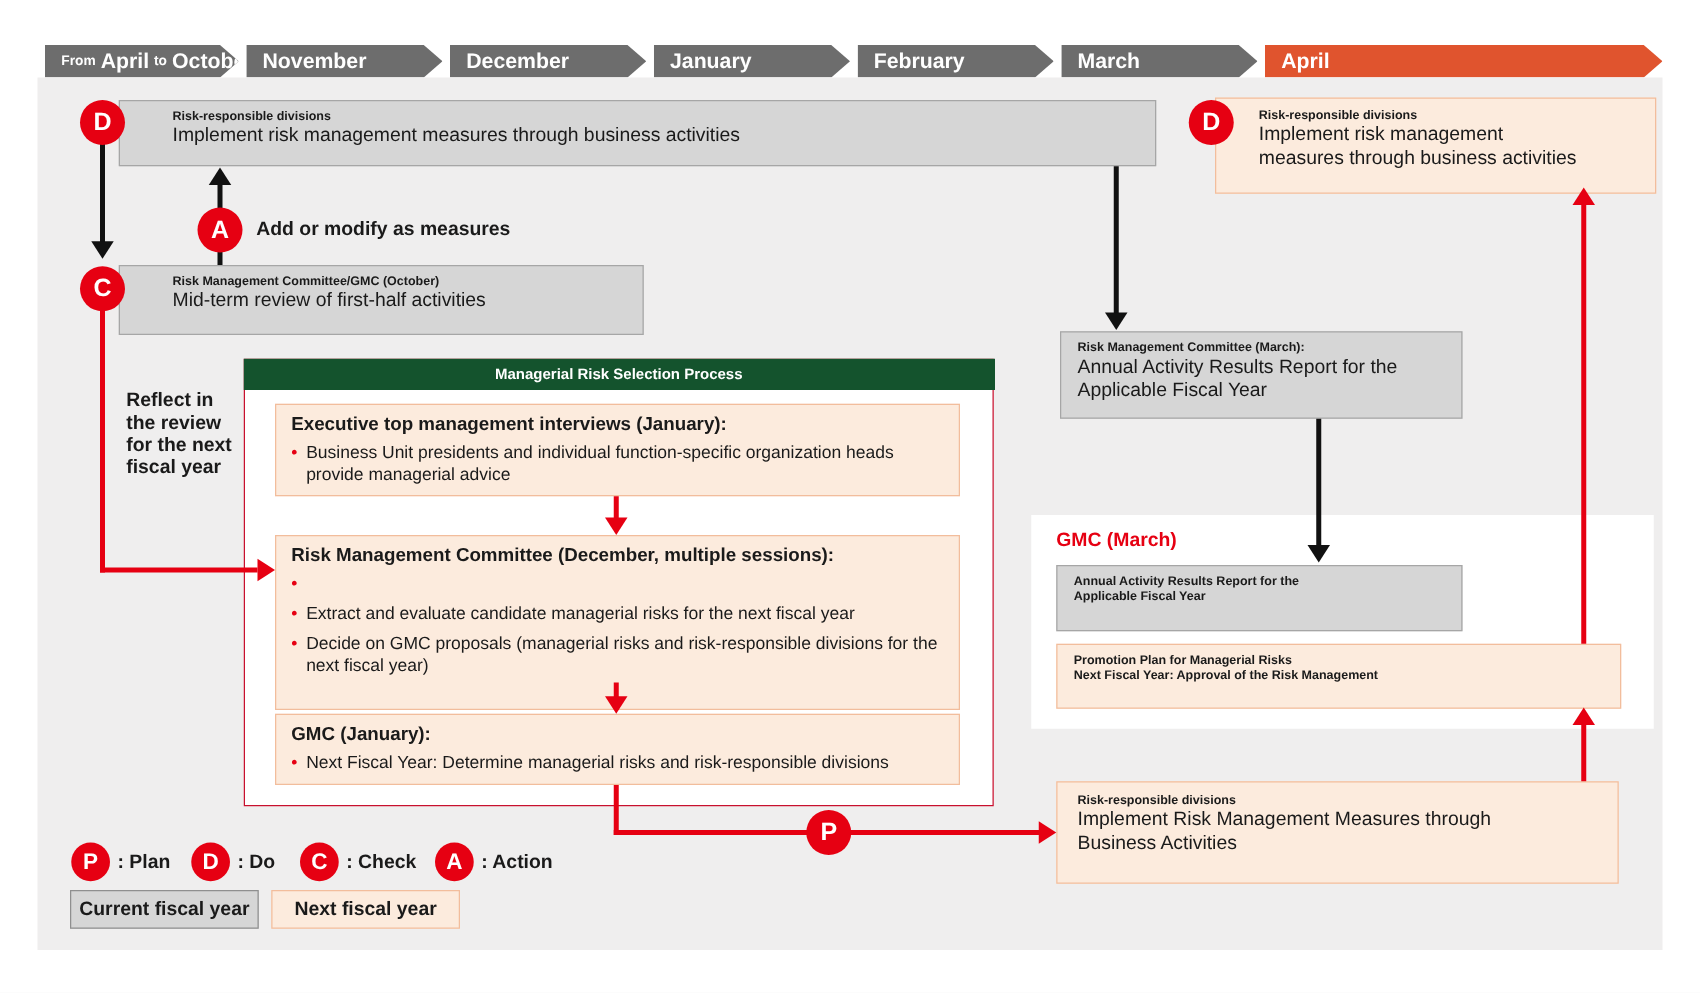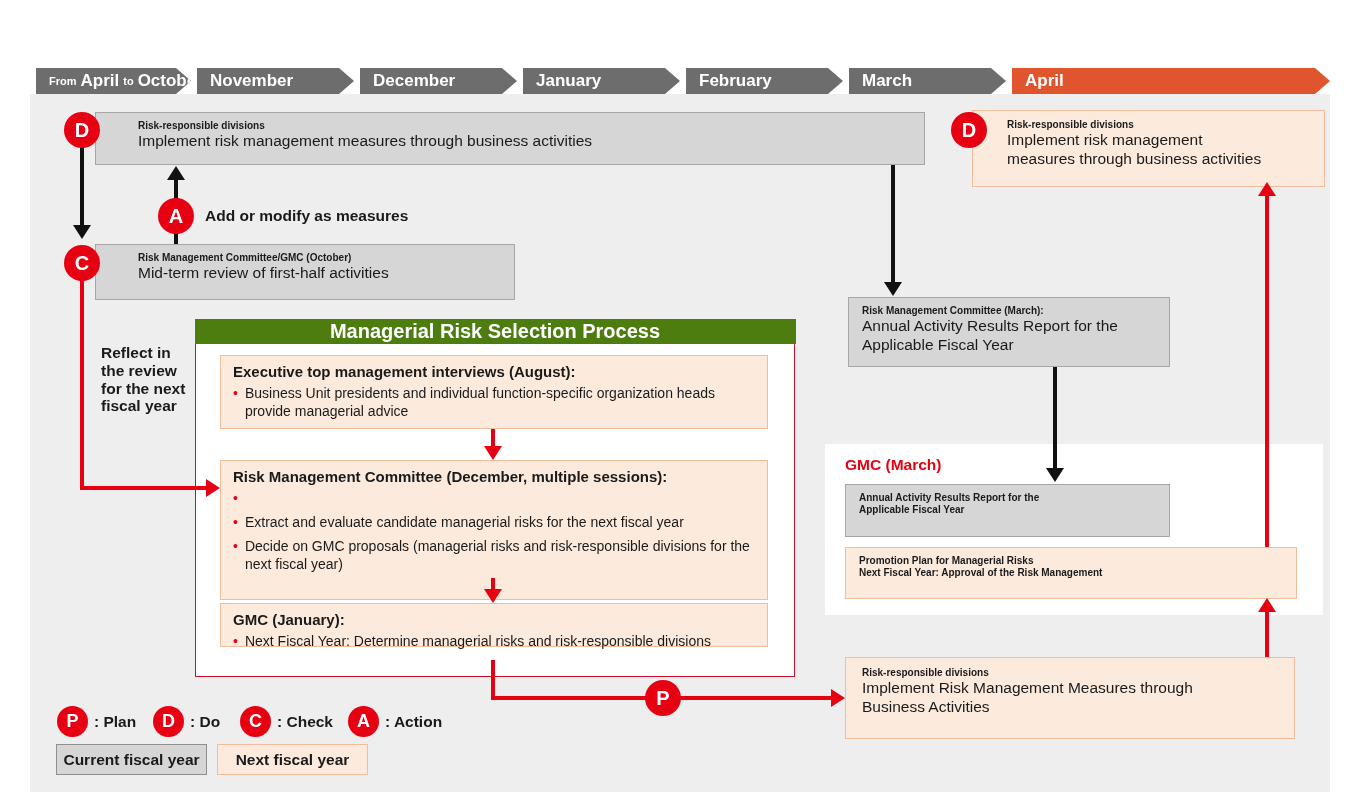--- a/index.html
+++ b/index.html
@@ -1,37 +1,37 @@
 <!DOCTYPE html>
 <html><head>
 <meta charset="utf-8">
 <style>
   html,body{margin:0;padding:0;background:#fff;}
   .canvas{position:relative;width:1360px;height:794px;background:#ffffff;overflow:hidden;
           font-family:"Liberation Sans","DejaVu Sans",sans-serif;color:#1a1a1a;}
-  .abs{position:absolute;box-sizing:border-box;margin-top:32px;}
+  .abs{position:absolute;box-sizing:border-box;}
   .panel{background:#efeeee;}
   
   .tl-seg{height:26px;display:flex;align-items:center;padding-left:13px;color:#fff;font-weight:bold;
           font-size:17px;clip-path:polygon(0 0,calc(100% - 15px) 0,100% 50%,calc(100% - 15px) 100%,0 100%);}
   .tl-gray{background:#6d6d6d;}
   .tl-red{background:#e0542e;}
   .tl-small{font-size:11px;font-weight:bold;margin:0 4px;}
   .tl-big{font-size:17px;font-weight:bold;}
   .tl-small:first-child{margin-left:0;}
   
   .gray-box{background:#d6d6d6;border:1px solid #a6a6a6;}
   .pink-box{background:#fcebdd;border:1px solid #f2bd9c;}
   .white-box{background:#ffffff;}
   .box-title{font-weight:bold;font-size:10px;line-height:1.22;}
   .box-body{font-size:15.5px;line-height:1.22;}
   
   .mrsp{background:#fff;border:1.5px solid #c8102e;}
-  .mrsp-header{position:absolute;left:-1.5px;top:-1.5px;right:-1.5px;height:25px;background:#4d7c0f;color:#fff;
-               font-weight:bold;font-size:20px;display:flex;align-items:center;justify-content:center;}
+  .mrsp-header{position:absolute;left:-1.5px;top:-1.5px;right:-1.5px;height:25px;background:#14532d;color:#fff;
+               font-weight:bold;font-size:12px;display:flex;align-items:center;justify-content:center;}
   .step{background:#fcebdd;border:1px solid #f2bd9c;padding:7px 12px;}
   .step-title{font-weight:bold;font-size:15px;margin-bottom:4px;line-height:1.2;}
   .bullet{display:flex;font-size:14px;line-height:1.28;margin-top:3px;}
   .bullet .dot{color:#e60012;margin-right:7px;font-size:14px;line-height:1.28;}
   
   .pdca{border-radius:50%;background:#e60012;color:#fff;font-weight:bold;display:flex;align-items:center;
         justify-content:center;z-index:6;}
   .pdca-lg{width:36px;height:36px;font-size:20px;}
   .pdca-sm{width:31px;height:31px;font-size:18px;}
   
@@ -108,21 +108,21 @@
   <div class="abs pdca pdca-lg" style="left:64px;top:80px;">D</div>
   <div class="abs pdca pdca-lg" style="left:158px;top:166px;">A</div>
   <div class="abs note" style="left:205px;top:175px;">Add or modify as measures</div>
   <div class="abs pdca pdca-lg" style="left:64px;top:213px;">C</div>
 
   <div class="abs mrsp" style="left:195px;top:287px;width:600px;height:358px;">
     <div class="mrsp-header">Managerial Risk Selection Process</div>
   </div>
 
   <div class="abs step" style="left:220px;top:323px;width:548px;height:74px;">
-    <div class="step-title">Executive top management interviews (August):</div>
+    <div class="step-title">Executive top management interviews (January):</div>
     <div class="bullet">
         <span class="dot">•</span>
         <span>Business Unit presidents and individual function-specific organization heads provide managerial advice</span>
       </div>
   </div>
 
   <div class="abs vline red" style="left:491px;top:397px;width:4px;height:19px;"></div>
   <div class="abs ah ah-down-red" style="left:484px;top:414px;"></div>
 
   <div class="abs step" style="left:220px;top:428px;width:548px;height:140px;">
@@ -136,21 +136,21 @@
       </div>
     <div class="bullet" style="margin-top:6px;">
         <span class="dot">•</span>
         <span>Decide on GMC proposals (managerial risks and risk-responsible divisions for the next fiscal year)</span>
       </div>
   </div>
 
   <div class="abs vline red" style="left:491px;top:546px;width:4px;height:13px;"></div>
   <div class="abs ah ah-down-red" style="left:484px;top:557px;"></div>
 
-  <div class="abs step" style="left:220px;top:571px;width:548px;height:44px;">
+  <div class="abs step" style="left:220px;top:571px;width:548px;height:57px;">
     <div class="step-title">GMC (January):</div>
     <div class="bullet">
         <span class="dot">•</span>
         <span>Next Fiscal Year: Determine managerial risks and risk-responsible divisions</span>
       </div>
   </div>
 
   <div class="abs vline red" style="left:491px;top:628px;width:4px;height:40px;"></div>
   <div class="abs hline red" style="left:491px;top:664px;width:342px;height:4px;"></div>
   <div class="abs ah ah-right-red" style="left:831px;top:657px;"></div>

